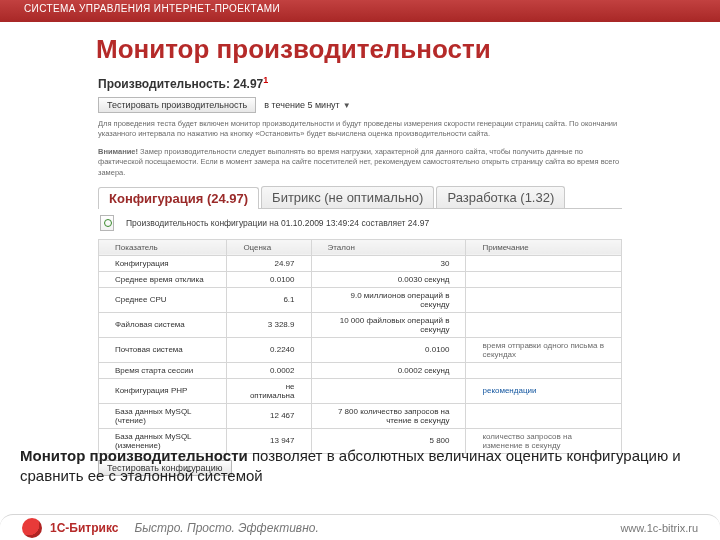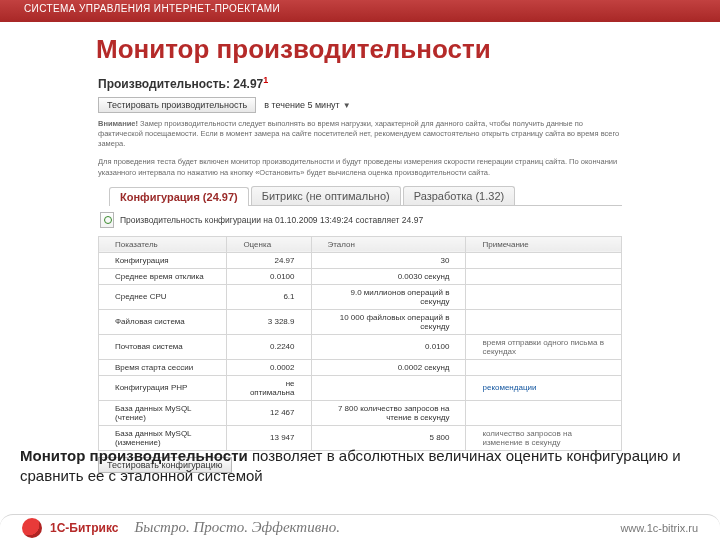--- a/index.html
+++ b/index.html
@@ -26,44 +26,44 @@
   .panel .ph { font-weight: bold; font-size: 12px; margin-bottom: 6px; }
   .panel .ph sup { color: #c00; font-size: 9px; vertical-align: super; }
   .controls { display: flex; align-items: center; gap: 8px; margin-bottom: 6px; }
   .btnlike { background: linear-gradient(#fdfdfd,#e7e7e7); border: 1px solid #b8b8b8; border-radius: 0; padding: 2px 8px; font-size: 9px; color: #333; cursor: pointer; }
   .sel { display: inline-flex; align-items: center; gap: 3px; font-size: 9px; cursor: pointer; }
   .sel .chev { font-size: 8px; color: #555; }
   .desc { font-size: 7.5px; color: #6b6b6b; line-height: 1.35; margin-bottom: 8px; }
   .desc .warn { color: #6b6b6b; }
   .desc b { color: #555; }
 
-  .tabsrow { display: flex; border-bottom: 1px solid #c9c9c9; font-size: 11px; margin-left: 11px; }
+  .tabsrow { display: flex; border-bottom: 1px solid #c9c9c9; font-size: 13px; }
   .tab { padding: 3px 10px; border: 1px solid #c9c9c9; border-bottom: none; background: linear-gradient(#f7f7f7,#eaeaea); color: #555; margin-right: 2px; border-radius: 3px 3px 0 0; cursor: pointer; }
   .tab.active { background: #fff; color: #9a2a29; font-weight: bold; position: relative; top: 1px; }
 
-  .subline { display: flex; align-items: center; gap: 6px; padding: 6px 0 8px 2px; font-size: 8.5px; color: #3b3b3b; }
+  .subline { display: flex; align-items: center; gap: 12px; padding: 6px 0 8px 2px; font-size: 8.5px; color: #3b3b3b; }
   .sheet-icon { width: 14px; height: 16px; background: linear-gradient(#fff,#f3f3f3); border: 1px solid #b6b6b6; position: relative; }
   .sheet-icon::after { content:""; position:absolute; left:3px; top:3px; width:6px; height:6px; border:1.5px solid #3a8a2d; border-radius:50%; }
 
   table.grid { width: 100%; border-collapse: collapse; font-size: 8px; }
   table.grid th, table.grid td { border: 1px solid #d6d6d6; padding: 3px 16px; background: #fff; }
   table.grid th { background: linear-gradient(#f7f7f7,#ececec); font-weight: normal; color: #555; text-align: left; }
   table.grid td.num { text-align: right; font-variant-numeric: tabular-nums; }
   table.grid td.note { color: #6b6b6b; }
   .linklike { color: #1457a0; }
 
   .btnrow { margin-top: 6px; }
 
   .caption { position: absolute; left: 20px; right: 20px; bottom: 54px; font-size: 15px; color: #222; line-height: 1.35; }
   .caption b { font-weight: bold; }
 
   .footer { position: absolute; left:0; right:0; bottom:0; height: 26px; border-top: 1px solid #d6d6d6; background: #fff; display: flex; align-items: center; padding: 0 22px; border-radius: 17px; }
   .footer .lm { width: 20px; height: 20px; border-radius:50%; background: radial-gradient(circle at 35% 35%, #e83a39 0 55%, #b02423 56% 100%); margin-right: 8px; }
   .footer .brand2 { color: #b52a29; font-weight: bold; font-size: 12px; margin-right: 16px; }
-  .footer .slogan { color: #777; font-style: italic; font-size: 15px; font-family: Liberation Serif, serif; }
+  .footer .slogan { color: #777; font-style: italic; font-size: 12px; }
   .footer .site { margin-left: auto; color: #777; font-size: 11px; }
 
   .page { position: relative; width: 720px; height: 540px; }
 </style>
 </head>
 <body>
 <div class="page">
 
   <div class="subband">СИСТЕМА УПРАВЛЕНИЯ ИНТЕРНЕТ-ПРОЕКТАМИ</div>
 
@@ -74,24 +74,24 @@
       <span>Производительность:</span>
       <span>24.97</span><sup>1</sup>
     </div>
     <div class="controls">
       <button class="btnlike">Тестировать производительность</button>
       <span class="sel">
         <span>в течение 5 минут</span>
         <span class="chev">▼</span>
       </span>
     </div>
+    <div class="desc">Для проведения теста будет включен монитор производительности и будут проведены измерения скорости генерации страниц сайта. По окончании указанного интервала по нажатию на кнопку «Остановить» будет вычислена оценка производительности сайта.</div>
     <div class="desc">
       <b class="warn">Внимание! </b><span>Замер производительности следует выполнять во время нагрузки, характерной для данного сайта, чтобы получить данные по фактической посещаемости. Если в момент замера на сайте посетителей нет, рекомендуем самостоятельно открыть страницу сайта во время всего замера.</span>
     </div>
-    <div class="desc">Для проведения теста будет включен монитор производительности и будут проведены измерения скорости генерации страниц сайта. По окончании указанного интервала по нажатию на кнопку «Остановить» будет вычислена оценка производительности сайта.</div>
 
     <div class="tabsrow" id="tabsrow">
         <div class="tab active">Конфигурация (24.97)</div>
         <div class="tab">Битрикс (не оптимально)</div>
         <div class="tab">Разработка (1.32)</div>
       </div>
 
     <div class="subline">
       <span class="sheet-icon"></span>
       <span>Производительность конфигурации на 01.10.2009 13:49:24 составляет 24.97</span>

